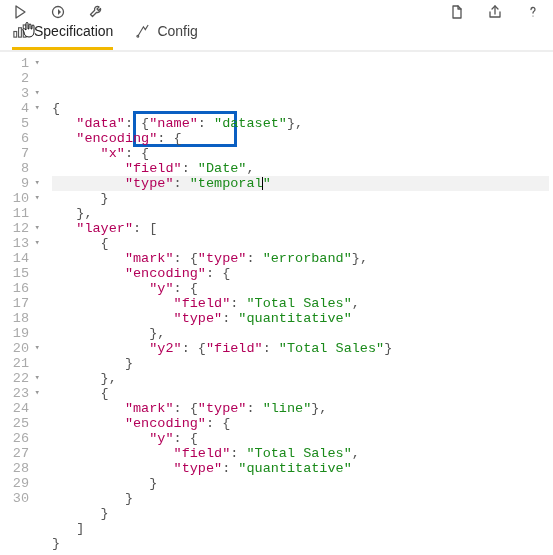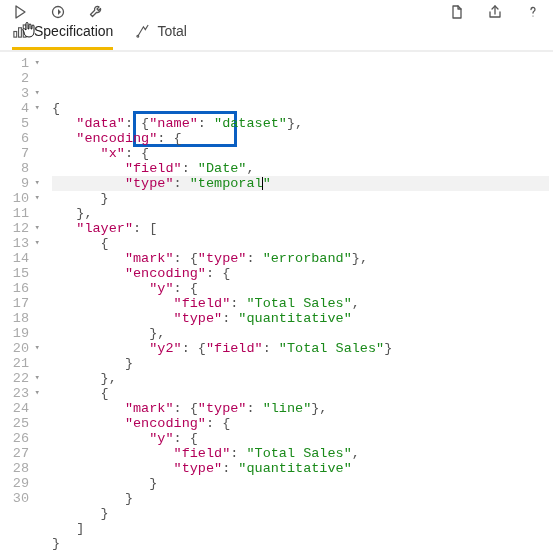--- a/index.html
+++ b/index.html
@@ -201,21 +201,21 @@
           <rect x="7" y="4" width="3" height="10"></rect>
           <rect x="12" y="1" width="3" height="13"></rect>
         </svg>
       <span>Specification</span>
     </div>
     <div class="tab">
       <svg width="15" height="15" viewBox="0 0 16 16">
           <path d="M3 13L9 3l2 3 3-5"></path>
           <circle cx="3" cy="13" r="1"></circle>
         </svg>
-      <span>Total</span>
+      <span>Config</span>
     </div>
   </div>
 
   <div class="editor">
     <div class="gutter" id="gutter"><div class="ln"><span>1</span><span class="fold">▾</span></div><div class="ln"><span>2</span><span class="fold"></span></div><div class="ln"><span>3</span><span class="fold">▾</span></div><div class="ln"><span>4</span><span class="fold">▾</span></div><div class="ln"><span>5</span><span class="fold"></span></div><div class="ln"><span>6</span><span class="fold"></span></div><div class="ln"><span>7</span><span class="fold"></span></div><div class="ln"><span>8</span><span class="fold"></span></div><div class="ln"><span>9</span><span class="fold">▾</span></div><div class="ln"><span>10</span><span class="fold">▾</span></div><div class="ln"><span>11</span><span class="fold"></span></div><div class="ln"><span>12</span><span class="fold">▾</span></div><div class="ln"><span>13</span><span class="fold">▾</span></div><div class="ln"><span>14</span><span class="fold"></span></div><div class="ln"><span>15</span><span class="fold"></span></div><div class="ln"><span>16</span><span class="fold"></span></div><div class="ln"><span>17</span><span class="fold"></span></div><div class="ln"><span>18</span><span class="fold"></span></div><div class="ln"><span>19</span><span class="fold"></span></div><div class="ln"><span>20</span><span class="fold">▾</span></div><div class="ln"><span>21</span><span class="fold"></span></div><div class="ln"><span>22</span><span class="fold">▾</span></div><div class="ln"><span>23</span><span class="fold">▾</span></div><div class="ln"><span>24</span><span class="fold"></span></div><div class="ln"><span>25</span><span class="fold"></span></div><div class="ln"><span>26</span><span class="fold"></span></div><div class="ln"><span>27</span><span class="fold"></span></div><div class="ln"><span>28</span><span class="fold"></span></div><div class="ln"><span>29</span><span class="fold"></span></div><div class="ln"><span>30</span><span class="fold"></span></div></div>
     <div class="code" id="code">
       <div class="selection-box" id="selbox" style="top: 59px; left: 87px; width: 104px; height: 36px;"></div>
     <div class="line-row"><span class="ind"></span><span class="p">{</span></div><div class="line-row"><span class="ind">&nbsp;&nbsp;&nbsp;</span><span class="k">"data"</span><span class="p">: {</span><span class="k">"name"</span><span class="p">: </span><span class="s">"dataset"</span><span class="p">},</span></div><div class="line-row"><span class="ind">&nbsp;&nbsp;&nbsp;</span><span class="k">"encoding"</span><span class="p">: {</span></div><div class="line-row"><span class="ind">&nbsp;&nbsp;&nbsp;&nbsp;&nbsp;&nbsp;</span><span class="k">"x"</span><span class="p">: {</span></div><div class="line-row"><span class="ind">&nbsp;&nbsp;&nbsp;&nbsp;&nbsp;&nbsp;&nbsp;&nbsp;&nbsp;</span><span class="k">"field"</span><span class="p">: </span><span class="s">"Date"</span><span class="p">,</span></div><div class="line-row highlight-row"><span class="ind">&nbsp;&nbsp;&nbsp;&nbsp;&nbsp;&nbsp;&nbsp;&nbsp;&nbsp;</span><span class="k">"type"</span><span class="p">: </span><span class="s">"temporal</span><span class="caret"></span><span class="s">"</span></div><div class="line-row"><span class="ind">&nbsp;&nbsp;&nbsp;&nbsp;&nbsp;&nbsp;</span><span class="p">}</span></div><div class="line-row"><span class="ind">&nbsp;&nbsp;&nbsp;</span><span class="p">},</span></div><div class="line-row"><span class="ind">&nbsp;&nbsp;&nbsp;</span><span class="k">"layer"</span><span class="p">: [</span></div><div class="line-row"><span class="ind">&nbsp;&nbsp;&nbsp;&nbsp;&nbsp;&nbsp;</span><span class="p">{</span></div><div class="line-row"><span class="ind">&nbsp;&nbsp;&nbsp;&nbsp;&nbsp;&nbsp;&nbsp;&nbsp;&nbsp;</span><span class="k">"mark"</span><span class="p">: {</span><span class="k">"type"</span><span class="p">: </span><span class="s">"errorband"</span><span class="p">},</span></div><div class="line-row"><span class="ind">&nbsp;&nbsp;&nbsp;&nbsp;&nbsp;&nbsp;&nbsp;&nbsp;&nbsp;</span><span class="k">"encoding"</span><span class="p">: {</span></div><div class="line-row"><span class="ind">&nbsp;&nbsp;&nbsp;&nbsp;&nbsp;&nbsp;&nbsp;&nbsp;&nbsp;&nbsp;&nbsp;&nbsp;</span><span class="k">"y"</span><span class="p">: {</span></div><div class="line-row"><span class="ind">&nbsp;&nbsp;&nbsp;&nbsp;&nbsp;&nbsp;&nbsp;&nbsp;&nbsp;&nbsp;&nbsp;&nbsp;&nbsp;&nbsp;&nbsp;</span><span class="k">"field"</span><span class="p">: </span><span class="s">"Total Sales"</span><span class="p">,</span></div><div class="line-row"><span class="ind">&nbsp;&nbsp;&nbsp;&nbsp;&nbsp;&nbsp;&nbsp;&nbsp;&nbsp;&nbsp;&nbsp;&nbsp;&nbsp;&nbsp;&nbsp;</span><span class="k">"type"</span><span class="p">: </span><span class="s">"quantitative"</span></div><div class="line-row"><span class="ind">&nbsp;&nbsp;&nbsp;&nbsp;&nbsp;&nbsp;&nbsp;&nbsp;&nbsp;&nbsp;&nbsp;&nbsp;</span><span class="p">},</span></div><div class="line-row"><span class="ind">&nbsp;&nbsp;&nbsp;&nbsp;&nbsp;&nbsp;&nbsp;&nbsp;&nbsp;&nbsp;&nbsp;&nbsp;</span><span class="k">"y2"</span><span class="p">: {</span><span class="k">"field"</span><span class="p">: </span><span class="s">"Total Sales"</span><span class="p">}</span></div><div class="line-row"><span class="ind">&nbsp;&nbsp;&nbsp;&nbsp;&nbsp;&nbsp;&nbsp;&nbsp;&nbsp;</span><span class="p">}</span></div><div class="line-row"><span class="ind">&nbsp;&nbsp;&nbsp;&nbsp;&nbsp;&nbsp;</span><span class="p">},</span></div><div class="line-row"><span class="ind">&nbsp;&nbsp;&nbsp;&nbsp;&nbsp;&nbsp;</span><span class="p">{</span></div><div class="line-row"><span class="ind">&nbsp;&nbsp;&nbsp;&nbsp;&nbsp;&nbsp;&nbsp;&nbsp;&nbsp;</span><span class="k">"mark"</span><span class="p">: {</span><span class="k">"type"</span><span class="p">: </span><span class="s">"line"</span><span class="p">},</span></div><div class="line-row"><span class="ind">&nbsp;&nbsp;&nbsp;&nbsp;&nbsp;&nbsp;&nbsp;&nbsp;&nbsp;</span><span class="k">"encoding"</span><span class="p">: {</span></div><div class="line-row"><span class="ind">&nbsp;&nbsp;&nbsp;&nbsp;&nbsp;&nbsp;&nbsp;&nbsp;&nbsp;&nbsp;&nbsp;&nbsp;</span><span class="k">"y"</span><span class="p">: {</span></div><div class="line-row"><span class="ind">&nbsp;&nbsp;&nbsp;&nbsp;&nbsp;&nbsp;&nbsp;&nbsp;&nbsp;&nbsp;&nbsp;&nbsp;&nbsp;&nbsp;&nbsp;</span><span class="k">"field"</span><span class="p">: </span><span class="s">"Total Sales"</span><span class="p">,</span></div><div class="line-row"><span class="ind">&nbsp;&nbsp;&nbsp;&nbsp;&nbsp;&nbsp;&nbsp;&nbsp;&nbsp;&nbsp;&nbsp;&nbsp;&nbsp;&nbsp;&nbsp;</span><span class="k">"type"</span><span class="p">: </span><span class="s">"quantitative"</span></div><div class="line-row"><span class="ind">&nbsp;&nbsp;&nbsp;&nbsp;&nbsp;&nbsp;&nbsp;&nbsp;&nbsp;&nbsp;&nbsp;&nbsp;</span><span class="p">}</span></div><div class="line-row"><span class="ind">&nbsp;&nbsp;&nbsp;&nbsp;&nbsp;&nbsp;&nbsp;&nbsp;&nbsp;</span><span class="p">}</span></div><div class="line-row"><span class="ind">&nbsp;&nbsp;&nbsp;&nbsp;&nbsp;&nbsp;</span><span class="p">}</span></div><div class="line-row"><span class="ind">&nbsp;&nbsp;&nbsp;</span><span class="p">]</span></div><div class="line-row"><span class="ind"></span><span class="p">}</span></div></div>
   </div>
 

